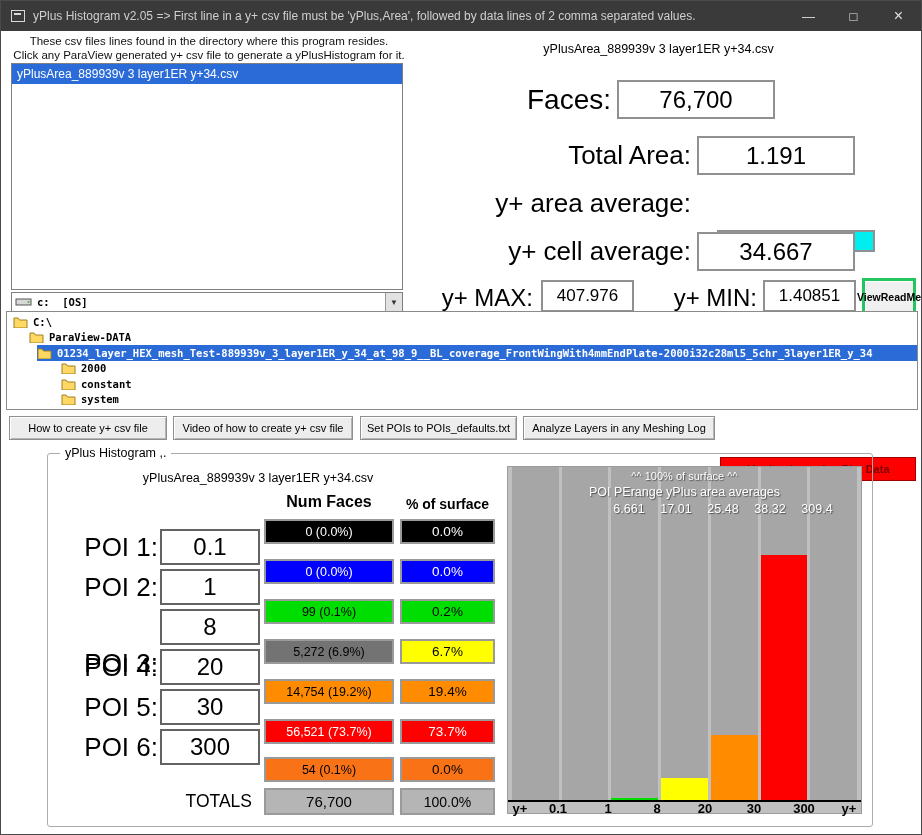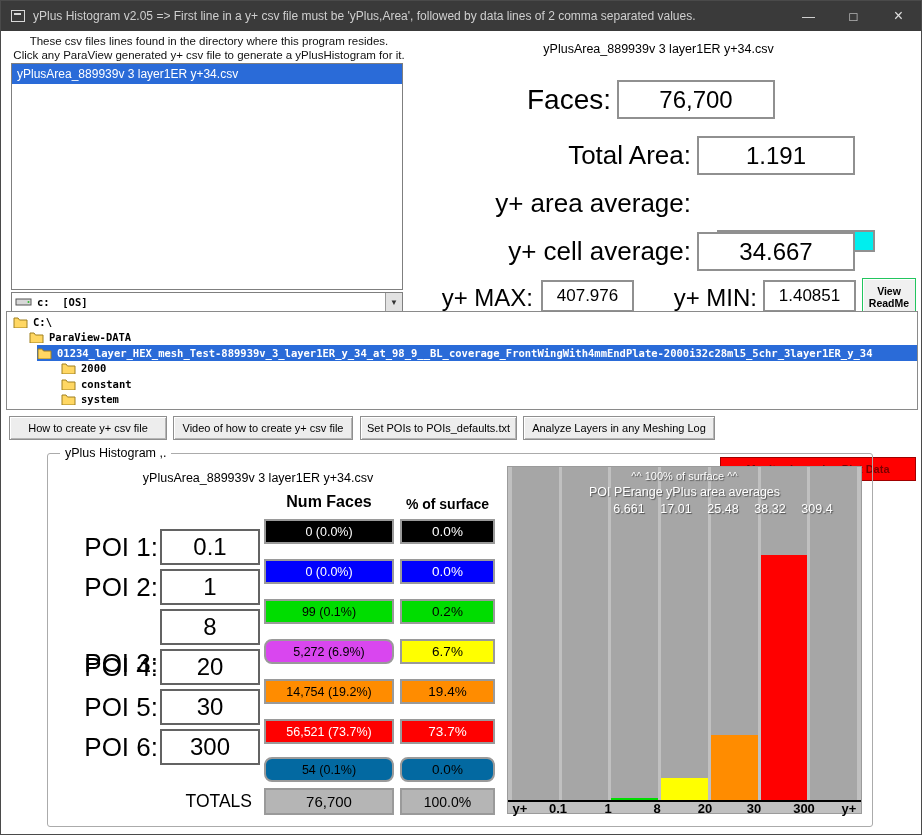--- a/index.html
+++ b/index.html
@@ -34,21 +34,21 @@
   .lab-area{top:139px;left:400px;width:290px;font-size:26px;}
   .box-area{top:135px;left:696px;width:158px;height:39px;font-size:24px;}
   .lab-aavg{top:187px;left:380px;width:310px;font-size:26px;}
   .box-aavg{top:183px;left:716px;width:158px;height:22px;font-size:25px;margin-top:46px;}
   .lab-cavg{top:235px;left:380px;width:310px;font-size:26px;}
   .box-cavg{top:231px;left:696px;width:158px;height:39px;font-size:24px;}
   .lab-max{top:283px;left:400px;width:132px;font-size:24px;}
   .box-max{top:279px;left:540px;width:93px;height:32px;font-size:17px;}
   .lab-min{top:283px;left:638px;width:118px;font-size:24px;}
   .box-min{top:279px;left:762px;width:93px;height:32px;font-size:17px;}
-  .readme-btn{position:absolute;top:277px;left:861px;width:54px;height:38px;background:#f0f0f0;border:1px solid #22c55e;box-shadow:inset 1px 1px 0 #fff;font-size:10.5px;font-weight:bold;display:flex;flex-direction:column;align-items:center;justify-content:center;line-height:12px;cursor:default;}
+  .readme-btn{position:absolute;top:277px;left:861px;width:54px;height:38px;background:#f0f0f0;border:3px solid #22c55e;box-shadow:inset 1px 1px 0 #fff;font-size:10.5px;font-weight:bold;display:flex;flex-direction:row;align-items:center;justify-content:center;line-height:12px;cursor:default;}
 
   
   .dirtree{position:absolute;top:310px;left:5px;width:912px;height:99px;border:1px solid #8a8a8a;background:#fff;padding-top:2px;font-family:"DejaVu Sans Mono",monospace;font-size:10.5px;font-weight:bold;overflow:hidden;}
   .tree-row{height:15.5px;display:flex;align-items:center;white-space:nowrap;}
   .tree-row .row-content{display:flex;align-items:center;flex:1;height:100%;}
   .tree-row.selected .row-content{background:#2a6bd8;color:#fff;}
   .ind0{padding-left:6px;}.ind1{padding-left:22px;}.ind2{padding-left:30px;}.ind3{padding-left:54px;}
   .folder-svg{margin-right:5px;flex:0 0 auto;display:flex;}
 
   
@@ -65,21 +65,21 @@
   .histo-file{position:absolute;top:17px;left:40px;width:340px;text-align:center;font-size:12.5px;}
   .hdr-nf{position:absolute;top:39px;left:212px;width:138px;text-align:center;font-size:16px;font-weight:600;}
   .hdr-pct{position:absolute;top:42px;left:348px;width:103px;text-align:center;font-size:14px;font-weight:600;}
   .poi-label{position:absolute;left:8px;width:102px;text-align:right;font-size:26px;color:#000;}
   .poi-input{position:absolute;left:112px;width:100px;height:36px;border:2px solid #636363;background:#fff;font-size:24px;display:flex;align-items:center;justify-content:center;}
   .pl0{top:78px;}.pl1{top:118px;}.pl2{top:158px;margin-top:36px;}.pl3{top:198px;}.pl4{top:238px;}.pl5{top:278px;}
   .pi0{top:75px;}.pi1{top:115px;}.pi2{top:155px;}.pi3{top:195px;}.pi4{top:235px;}.pi5{top:275px;}
   .nf-box{position:absolute;left:216px;width:130px;height:25px;border:2px solid #9a9a9a;display:flex;align-items:center;justify-content:center;font-size:12.5px;}
   .pct-box{position:absolute;left:352px;width:95px;height:25px;border:2px solid #9a9a9a;display:flex;align-items:center;justify-content:center;font-size:13.5px;}
   .r0{top:65px;}.r1{top:105px;}.r2{top:145px;}.r3{top:185px;}.r4{top:225px;}.r5{top:265px;}
-  .row-over{top:303px;background:#0369a1;color:#000;border-radius:8px;}
+  .row-over{top:303px;background:#f97316;color:#000;}
   .totals-label{position:absolute;top:337px;left:96px;width:108px;text-align:right;font-size:17.5px;}
   .tot-box{position:absolute;top:334px;height:27px;background:#b5b5b5;border:2px solid #9a9a9a;display:flex;align-items:center;justify-content:center;}
   .tot-nf{left:216px;width:130px;font-size:15px;}
   .tot-pct{left:352px;width:95px;font-size:14px;}
 
   
   .chart{position:absolute;left:459px;top:12px;width:355px;height:348px;background:#c0c0c0;border:1px solid #9b9b9b;}
   .chart-bars{position:absolute;left:0;top:0;width:100%;height:335px;display:flex;gap:3px;padding:0 4px;border-bottom:2px solid #000;}
   .cbar{flex:1 1 0;background:#a6a6a6;position:relative;}
   .cfill{position:absolute;bottom:0;left:0;right:0;}
@@ -215,21 +215,21 @@
     <div class="poi-input pi0">0.1</div>
     <div class="poi-input pi1">1</div>
     <div class="poi-input pi2">8</div>
     <div class="poi-input pi3">20</div>
     <div class="poi-input pi4">30</div>
     <div class="poi-input pi5">300</div>
 
     <div class="nf-box r0" style="background: rgb(0, 0, 0); color: rgb(255, 255, 255);">0 (0.0%)</div>
     <div class="nf-box r1" style="background: rgb(0, 0, 255); color: rgb(255, 255, 255);">0 (0.0%)</div>
     <div class="nf-box r2" style="background: rgb(0, 221, 0); color: rgb(0, 0, 0);">99 (0.1%)</div>
-    <div class="nf-box r3" style="background: #d946ef; color: rgb(0, 0, 0); border-radius: 8px;">5,272 (6.9%)</div>
+    <div class="nf-box r3" style="background: #737373; color: rgb(0, 0, 0);">5,272 (6.9%)</div>
     <div class="nf-box r4" style="background: rgb(255, 140, 0); color: rgb(0, 0, 0);">14,754 (19.2%)</div>
     <div class="nf-box r5" style="background: rgb(255, 0, 0); color: rgb(255, 255, 255);">56,521 (73.7%)</div>
 
     <div class="pct-box r0" style="background: rgb(0, 0, 0); color: rgb(255, 255, 255);">0.0%</div>
     <div class="pct-box r1" style="background: rgb(0, 0, 255); color: rgb(255, 255, 255);">0.0%</div>
     <div class="pct-box r2" style="background: rgb(0, 221, 0); color: rgb(0, 0, 0);">0.2%</div>
     <div class="pct-box r3" style="background: rgb(255, 255, 0); color: rgb(0, 0, 0);">6.7%</div>
     <div class="pct-box r4" style="background: rgb(255, 140, 0); color: rgb(0, 0, 0);">19.4%</div>
     <div class="pct-box r5" style="background: rgb(255, 0, 0); color: rgb(255, 255, 255);">73.7%</div>
 

